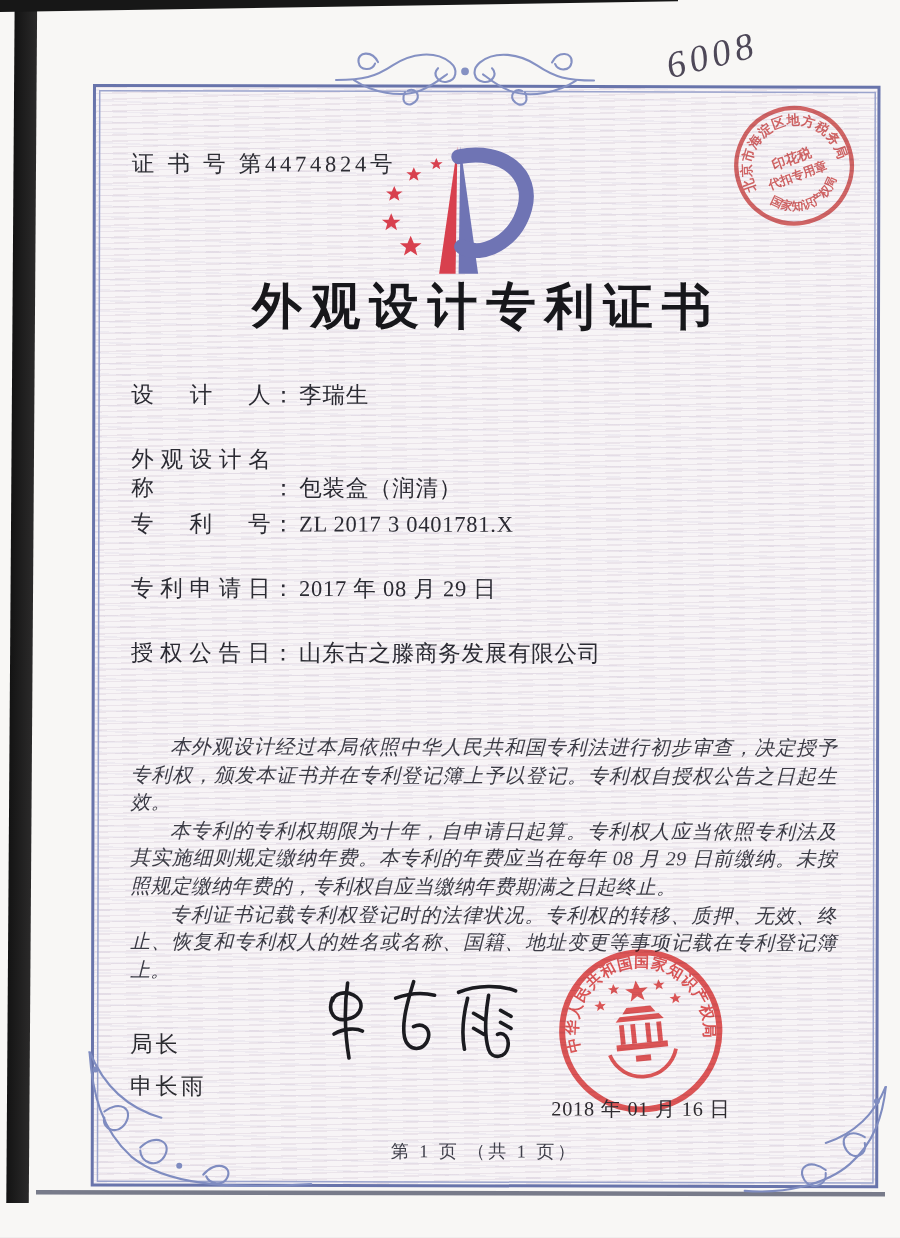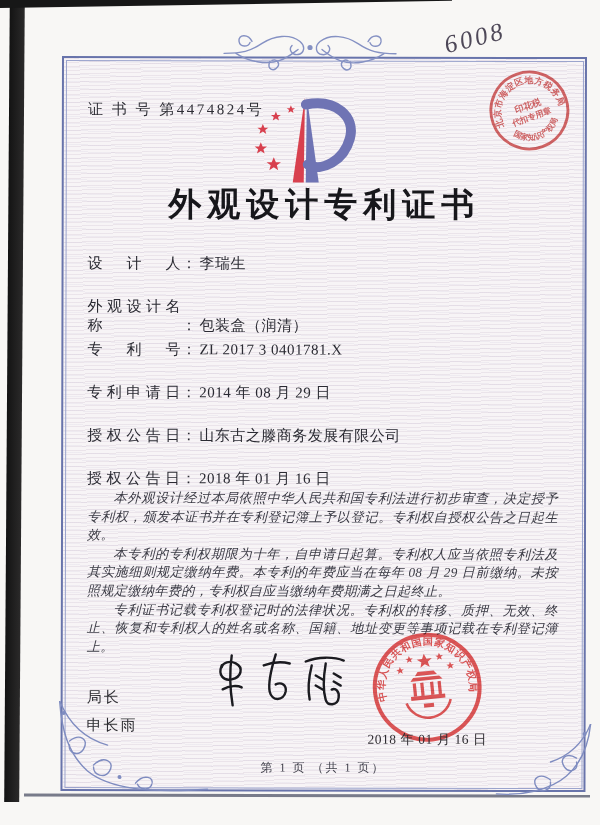--- a/index.html
+++ b/index.html
@@ -124,27 +124,24 @@
       <div class="frow">
         <span class="f-label">设计人</span><span class="f-colon">：</span><span class="f-value">李瑞生</span>
       </div>
       <div class="frow">
         <span class="f-label">外观设计名称</span><span class="f-colon">：</span><span class="f-value">包装盒（润清）</span>
       </div>
       <div class="frow">
         <span class="f-label">专利号</span><span class="f-colon">：</span><span class="f-value">ZL 2017 3 0401781.X</span>
       </div>
       <div class="frow">
-        <span class="f-label">专利申请日</span><span class="f-colon">：</span><span class="f-value">2014 年 08 月 29 日</span>
+        <span class="f-label">专利申请日</span><span class="f-colon">：</span><span class="f-value">2017 年 08 月 29 日</span>
       </div>
       <div class="frow">
         <span class="f-label">授权公告日</span><span class="f-colon">：</span><span class="f-value">山东古之滕商务发展有限公司</span>
-      </div>
-      <div class="frow">
-        <span class="f-label">授权公告日</span><span class="f-colon">：</span><span class="f-value">2018 年 01 月 16 日</span>
       </div>
     </div>
 
     <div class="body">
       <p>本外观设计经过本局依照中华人民共和国专利法进行初步审查，决定授予专利权，颁发本证书并在专利登记簿上予以登记。专利权自授权公告之日起生效。</p>
       <p>本专利的专利权期限为十年，自申请日起算。专利权人应当依照专利法及其实施细则规定缴纳年费。本专利的年费应当在每年 08 月 29 日前缴纳。未按照规定缴纳年费的，专利权自应当缴纳年费期满之日起终止。</p>
       <p>专利证书记载专利权登记时的法律状况。专利权的转移、质押、无效、终止、恢复和专利权人的姓名或名称、国籍、地址变更等事项记载在专利登记簿上。</p>
     </div>
 
     <div class="signer">

